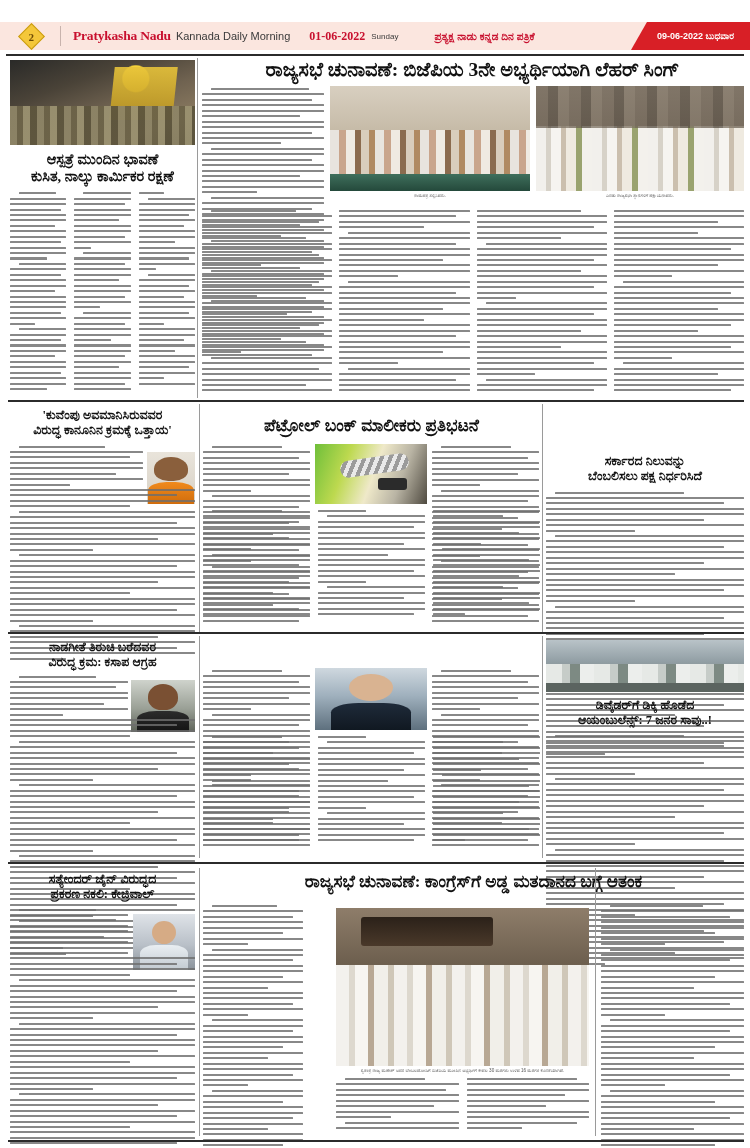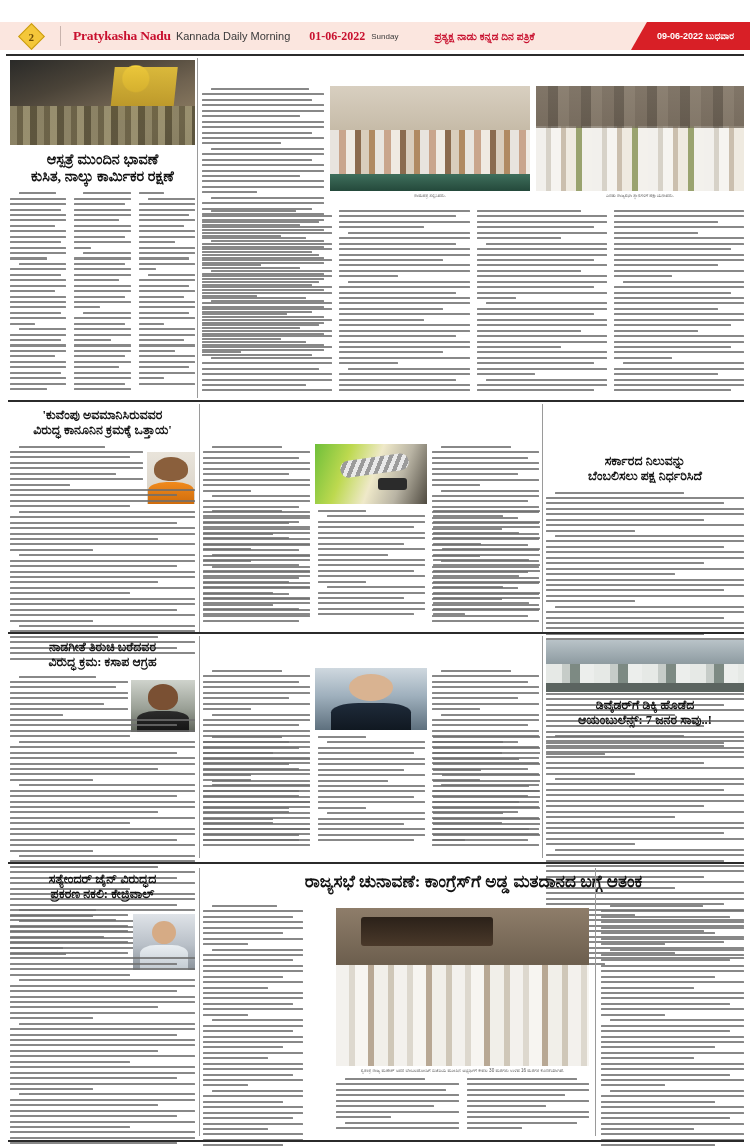--- a/index.html
+++ b/index.html
@@ -380,20 +380,23 @@
         <div class="ln s65"></div>
         <div class="ln"></div>
       <div class="ln"></div>
         <div class="ln s90"></div>
         <div class="ln"></div>
         <div class="ln s45"></div>
         <div class="ln"></div>
     </div>
   </div>
 
+  <div class="blk" style="left:200px; top:58px; width:545px;">
+    <div class="hl hl-xl">ರಾಜ್ಯಸಭೆ ಚುನಾವಣೆ: ಬಿಜೆಪಿಯ 3ನೇ ಅಭ್ಯರ್ಥಿಯಾಗಿ ಲೆಹರ್ ಸಿಂಗ್</div>
+  </div>
 
   <div class="blk" style="left:330px; top:86px; width:200px;">
     <div class="photo ph-indoor" style="width:200px; height:105px;"></div>
     <div class="cap">ನಾಮಪತ್ರ ಸಲ್ಲಿಸಿದರು.</div>
   </div>
 
   <div class="blk" style="left:536px; top:86px; width:208px;">
     <div class="photo ph-group" style="width:208px; height:105px;"></div>
     <div class="cap">ಎರಡು ರಾಜ್ಯಸಭಾ ಸ್ಥಾನಗಳಿಗೆ ಪಕ್ಷಾಯನಾದರು.</div>
   </div>
@@ -637,20 +640,23 @@
         <div class="ln i"></div>
         <div class="ln"></div>
         <div class="ln s80"></div>
         <div class="ln"></div>
       <div class="ln s90"></div>
         <div class="ln"></div>
         <div class="ln s30"></div>
     </div>
   </div>
 
+  <div class="blk" style="left:203px; top:416px; width:337px;">
+    <div class="hl hl-lg">ಪೆಟ್ರೋಲ್ ಬಂಕ್ ಮಾಲೀಕರು ಪ್ರತಿಭಟನೆ</div>
+  </div>
   <div class="blk" style="left:315px; top:444px;">
     <div class="photo ph-pump" style="width:112px; height:60px;"></div>
   </div>
   <div class="blk txt" style="left:203px; top:446px; width:107px;">
     <div class="ln i s65"></div>
       <div class="ln"></div>
       <div class="ln s90"></div>
       <div class="ln"></div>
       <div class="ln"></div>
     <div class="ln s80"></div>

